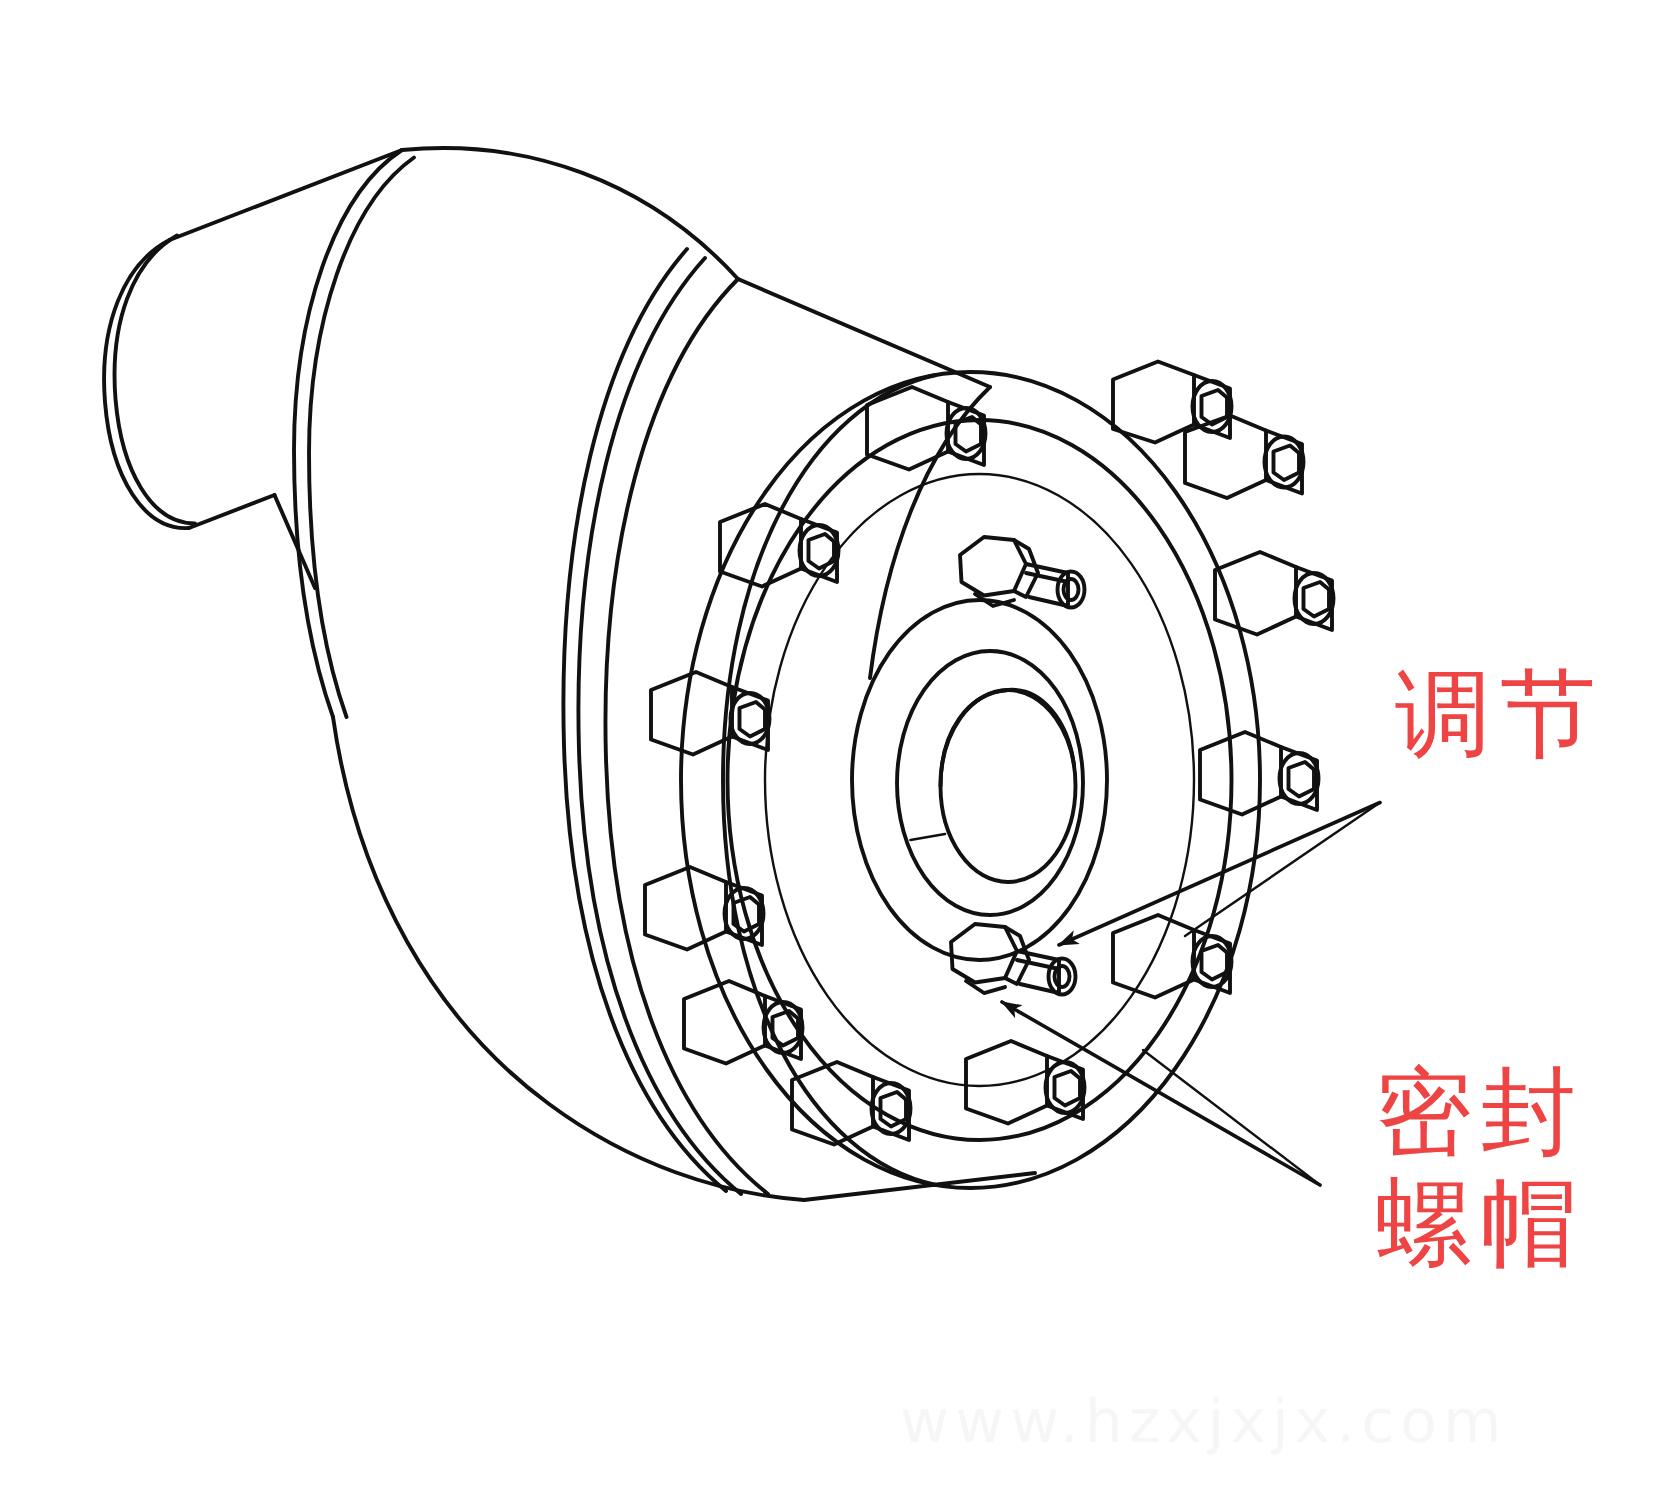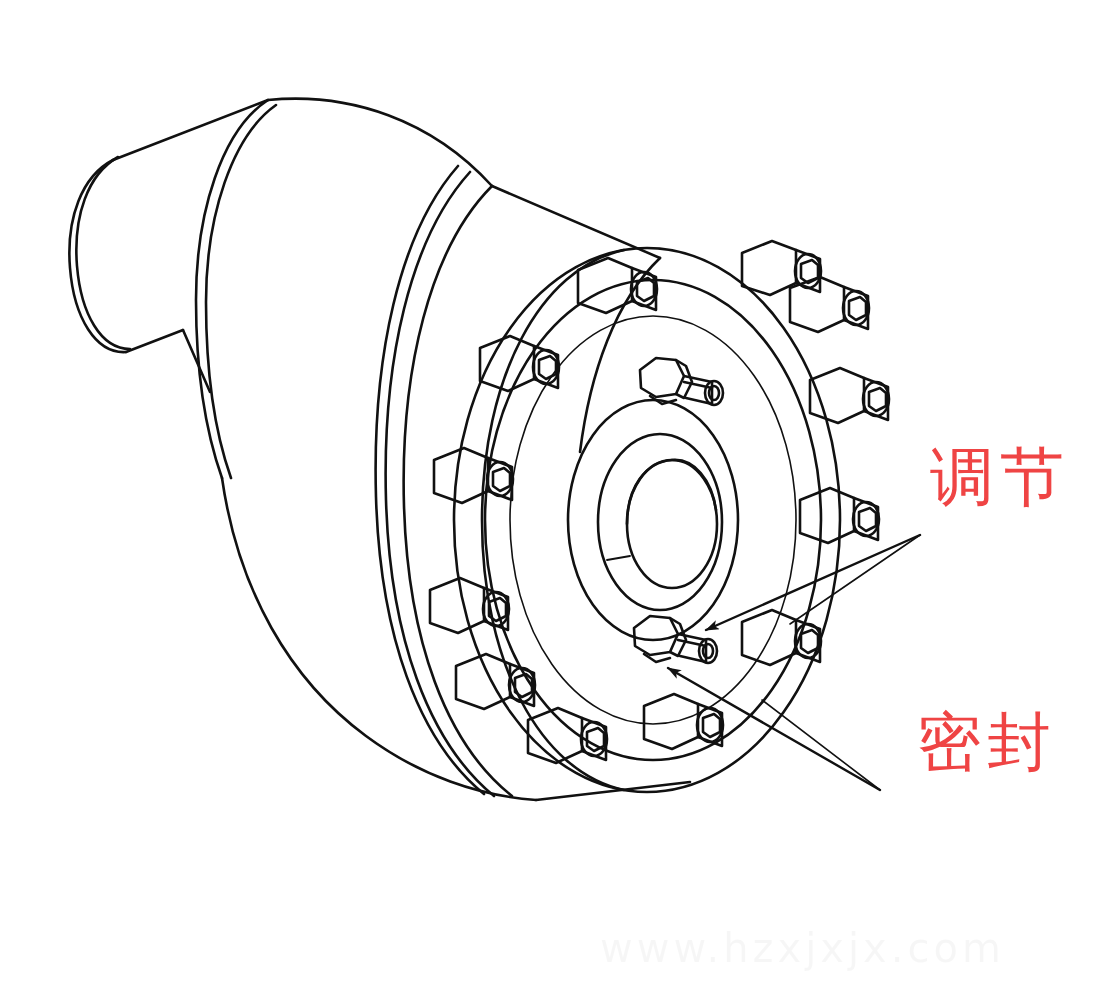--- a/index.html
+++ b/index.html
@@ -289,17 +289,18 @@
 
     </g>
   </svg>
 
   <div class="label-text" id="label-adjust-screw">
     <div>调节</div>
   </div>
 
   <div class="label-text" id="label-seal-nut">
     <div>密封</div>
+    <div>螺帽</div>
   </div>
 
   <div class="wm" style="left:600px; top:925px;">www.hzxjxjx.com</div>
 
 </div>
 
 </body></html>

